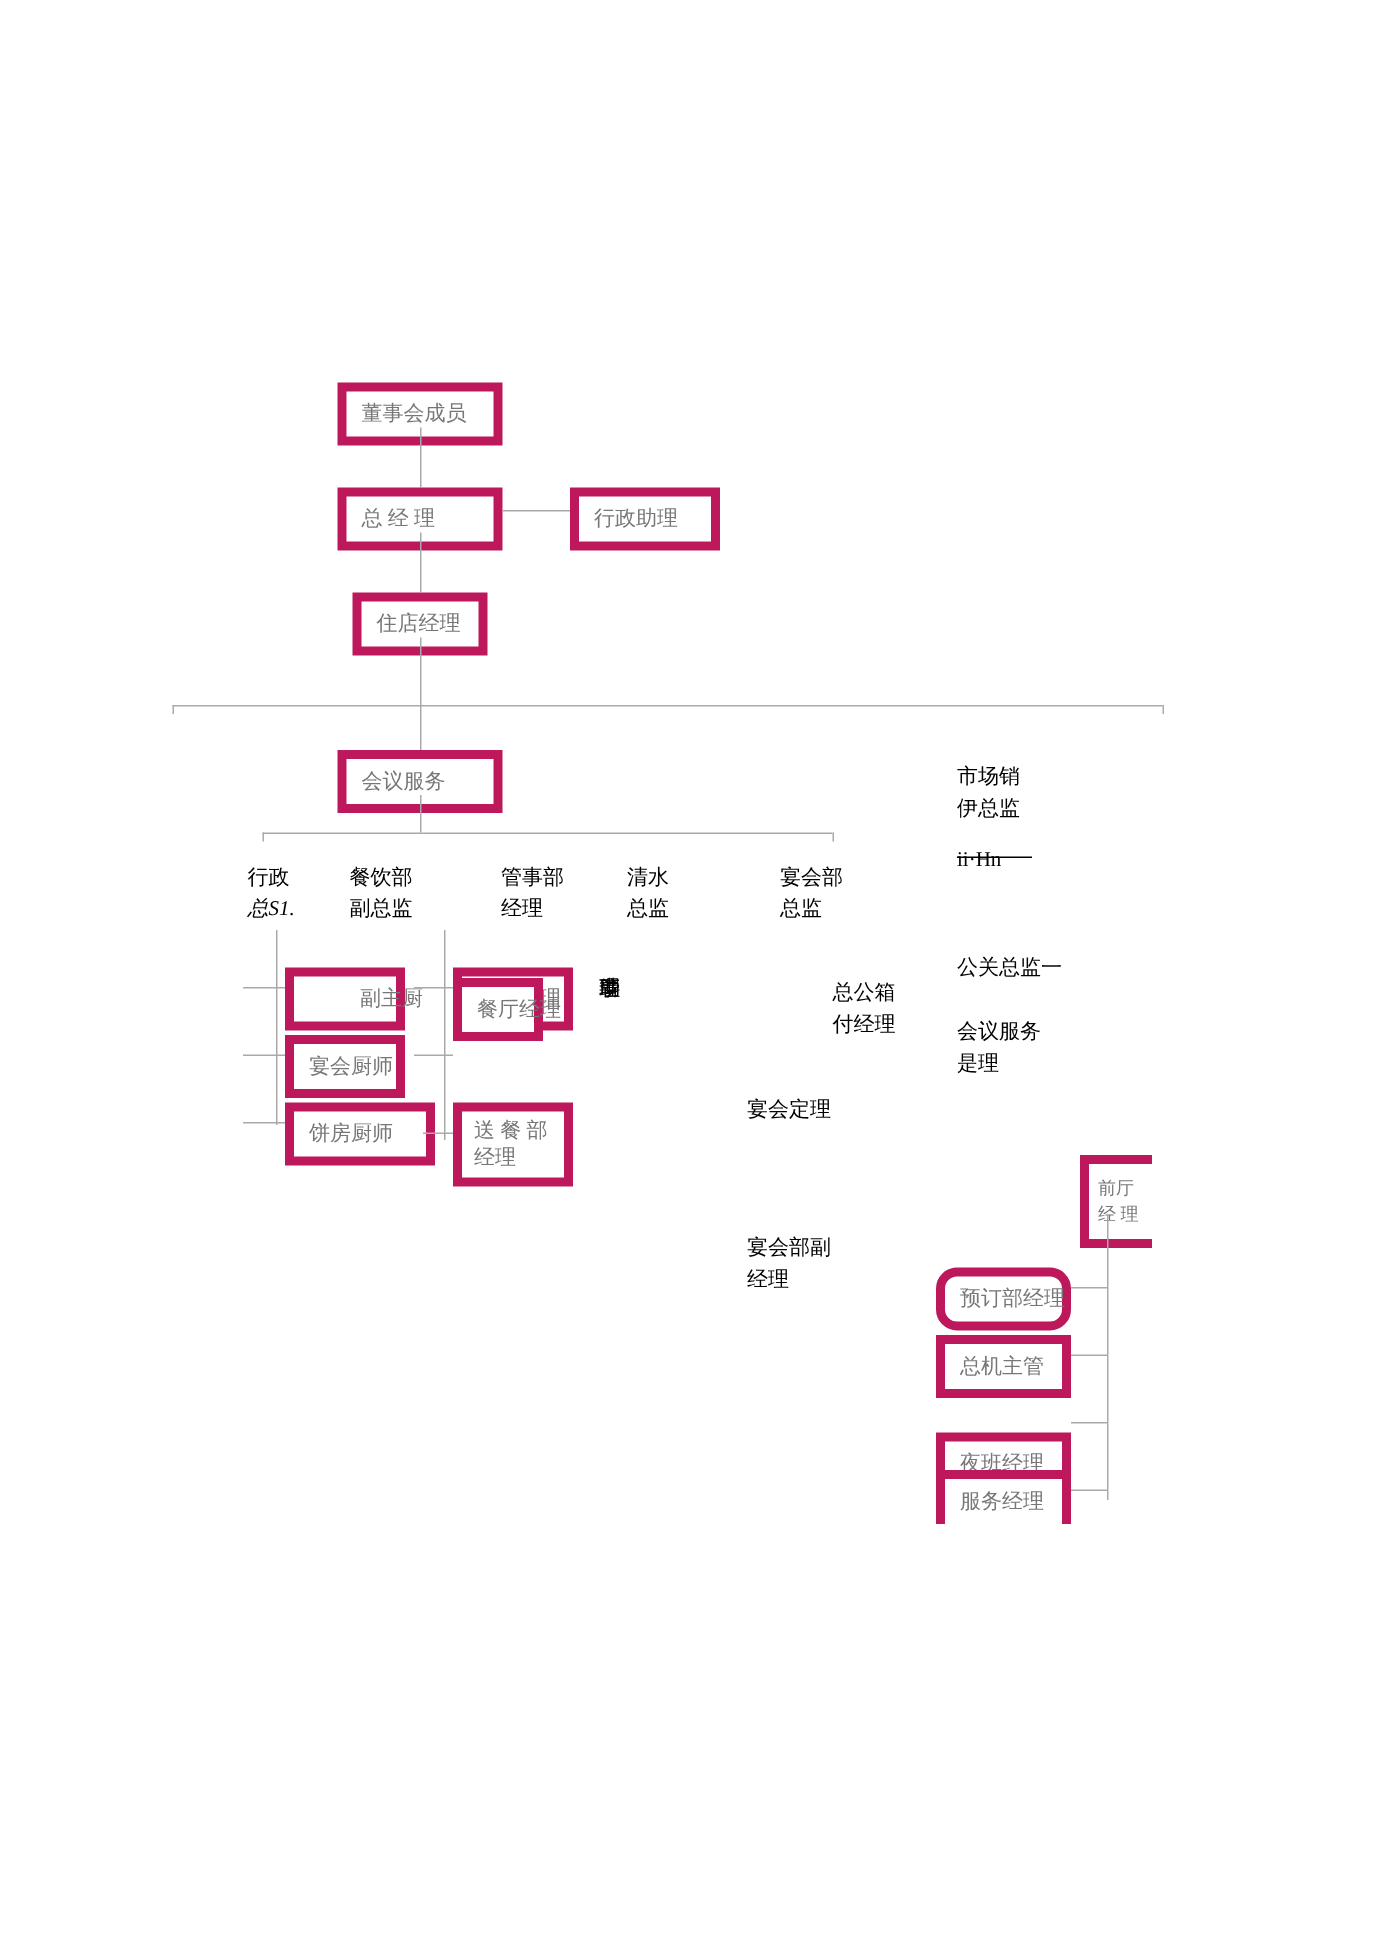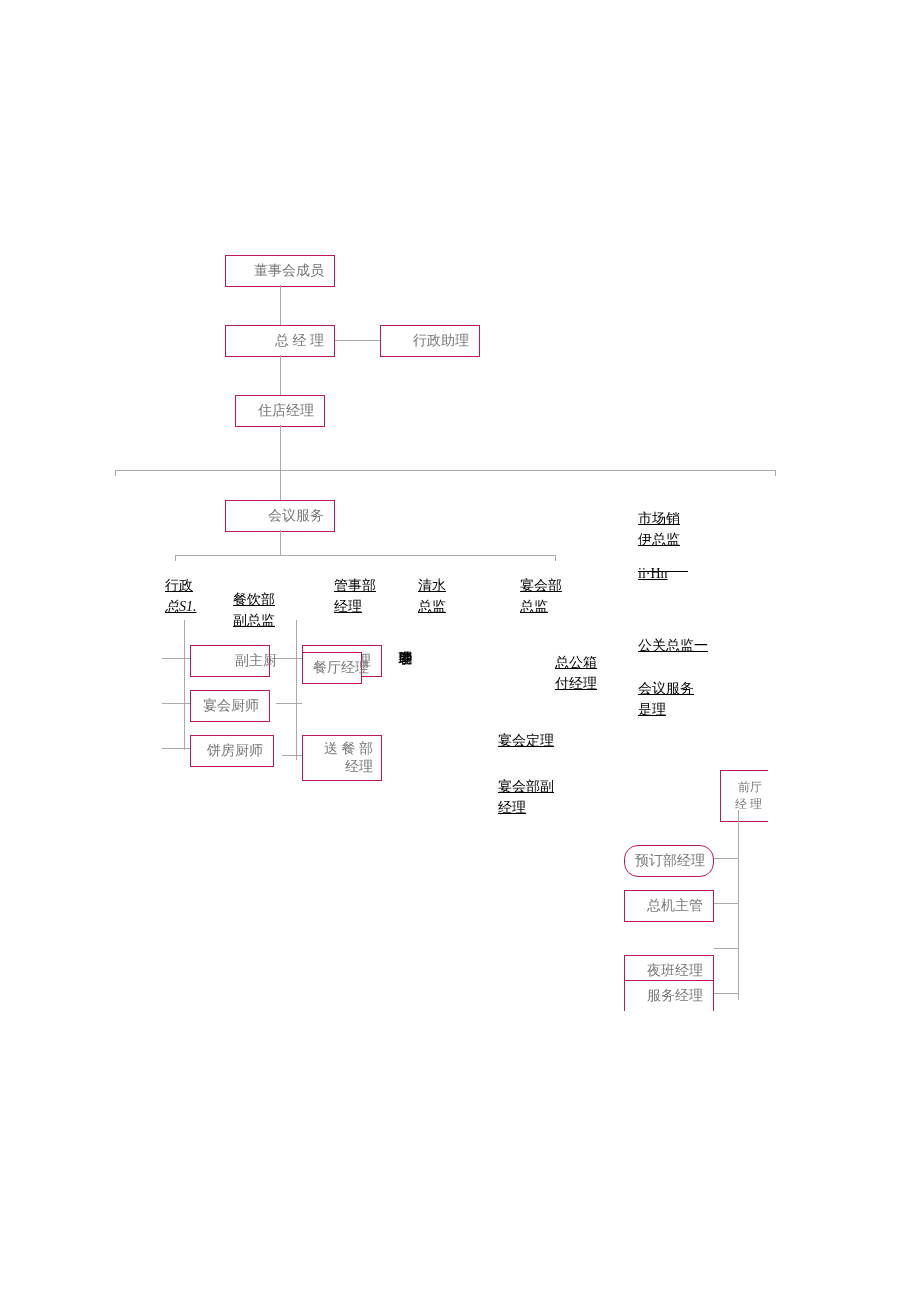--- a/index.html
+++ b/index.html
@@ -9,33 +9,32 @@
     width: 920px;
     height: 1301px;
     background: #fff;
     font-family: "SimSun", "宋体", serif;
     font-size: 14px;
     color: #333;
     position: relative;
   }
   .node {
     position: absolute;
-    border: 1px solid #be185d;
+    border: 6px solid #be185d;
     background: #fff;
     padding: 6px 10px;
-    text-align: right;
+    text-align: left;
     white-space: nowrap;
     color: #777;
   }
   .label {
     position: absolute;
     color: #000;
     white-space: nowrap;
     line-height: 1.5;
-    text-decoration: underline;
   }
   .vrt {
     writing-mode: vertical-rl;
     text-orientation: upright;
   }
   .line-h {
     position: absolute;
     border-top: 1px solid #aaa;
     height: 0;
   }
@@ -92,21 +91,21 @@
 <div class="line-v" style="left:280px; top:530px; height:25px;"></div>
 
 <div class="line-h" style="left:175px; top:555px; width:380px;"></div>
 <div class="tick-d" style="left:175px; top:555px;"></div>
 <div class="tick-d" style="left:555px; top:555px;"></div>
 
 <div class="label" style="left:165px; top:575px;">
   <span>行政</span><br>
   <span style="font-style:italic;">总S1.</span>
 </div>
-<div class="label" style="left:233px; top:575px;margin-top:14px;">
+<div class="label" style="left:233px; top:575px;">
   <span>餐饮部</span><br>
   <span>副总监</span>
 </div>
 <div class="label" style="left:334px; top:575px;">
   <span>管事部</span><br>
   <span>经理</span>
 </div>
 <div class="label" style="left:418px; top:575px;">
   <span>清水</span><br>
   <span>总监</span>
@@ -127,21 +126,21 @@
 <div class="line-v" style="left:184px; top:620px; height:130px;"></div>
 <div class="line-h" style="left:168px; top:658px; width:22px;"></div>
 <div class="node" style="left:190px; top:645px; width:80px;padding-left:44px;">
   <span>副主厨</span>
 </div>
 <div class="line-h" style="left:168px; top:703px; width:22px;"></div>
 <div class="node" style="left:190px; top:690px; width:80px;">
   <span>宴会厨师</span>
 </div>
 <div class="line-h" style="left:168px; top:748px; width:22px;"></div>
-<div class="node" style="left:190px; top:735px; width:84px;">
+<div class="node" style="left:190px; top:735px; width:100px;">
   <span>饼房厨师</span>
 </div>
 <div class="tick-r" style="left:162px; top:658px;"></div>
 <div class="tick-r" style="left:162px; top:703px;"></div>
 <div class="tick-r" style="left:162px; top:748px;"></div>
 
 <div class="line-v" style="left:296px; top:620px; height:140px;"></div>
 <div class="line-h" style="left:282px; top:658px; width:20px;"></div>
 <div class="node" style="left:302px; top:645px; width:80px;">
   <span>人事经理</span>
@@ -162,21 +161,21 @@
   <span>助理管事</span>
 </div>
 
 <div class="label" style="left:555px; top:652px;">
   <span>总公箱</span><br>
   <span>付经理</span>
 </div>
 <div class="label" style="left:498px; top:730px;">
   <span>宴会定理</span>
 </div>
-<div class="label" style="left:498px; top:776px;">
+<div class="label" style="left:498px; top:822px;">
   <span>宴会部副</span><br>
   <span>经理</span>
 </div>
 <div class="label" style="left:638px; top:635px;">
   <span>公关总监一</span>
 </div>
 <div class="label" style="left:638px; top:678px;">
   <span>会议服务</span><br>
   <span>是理</span>
 </div>

